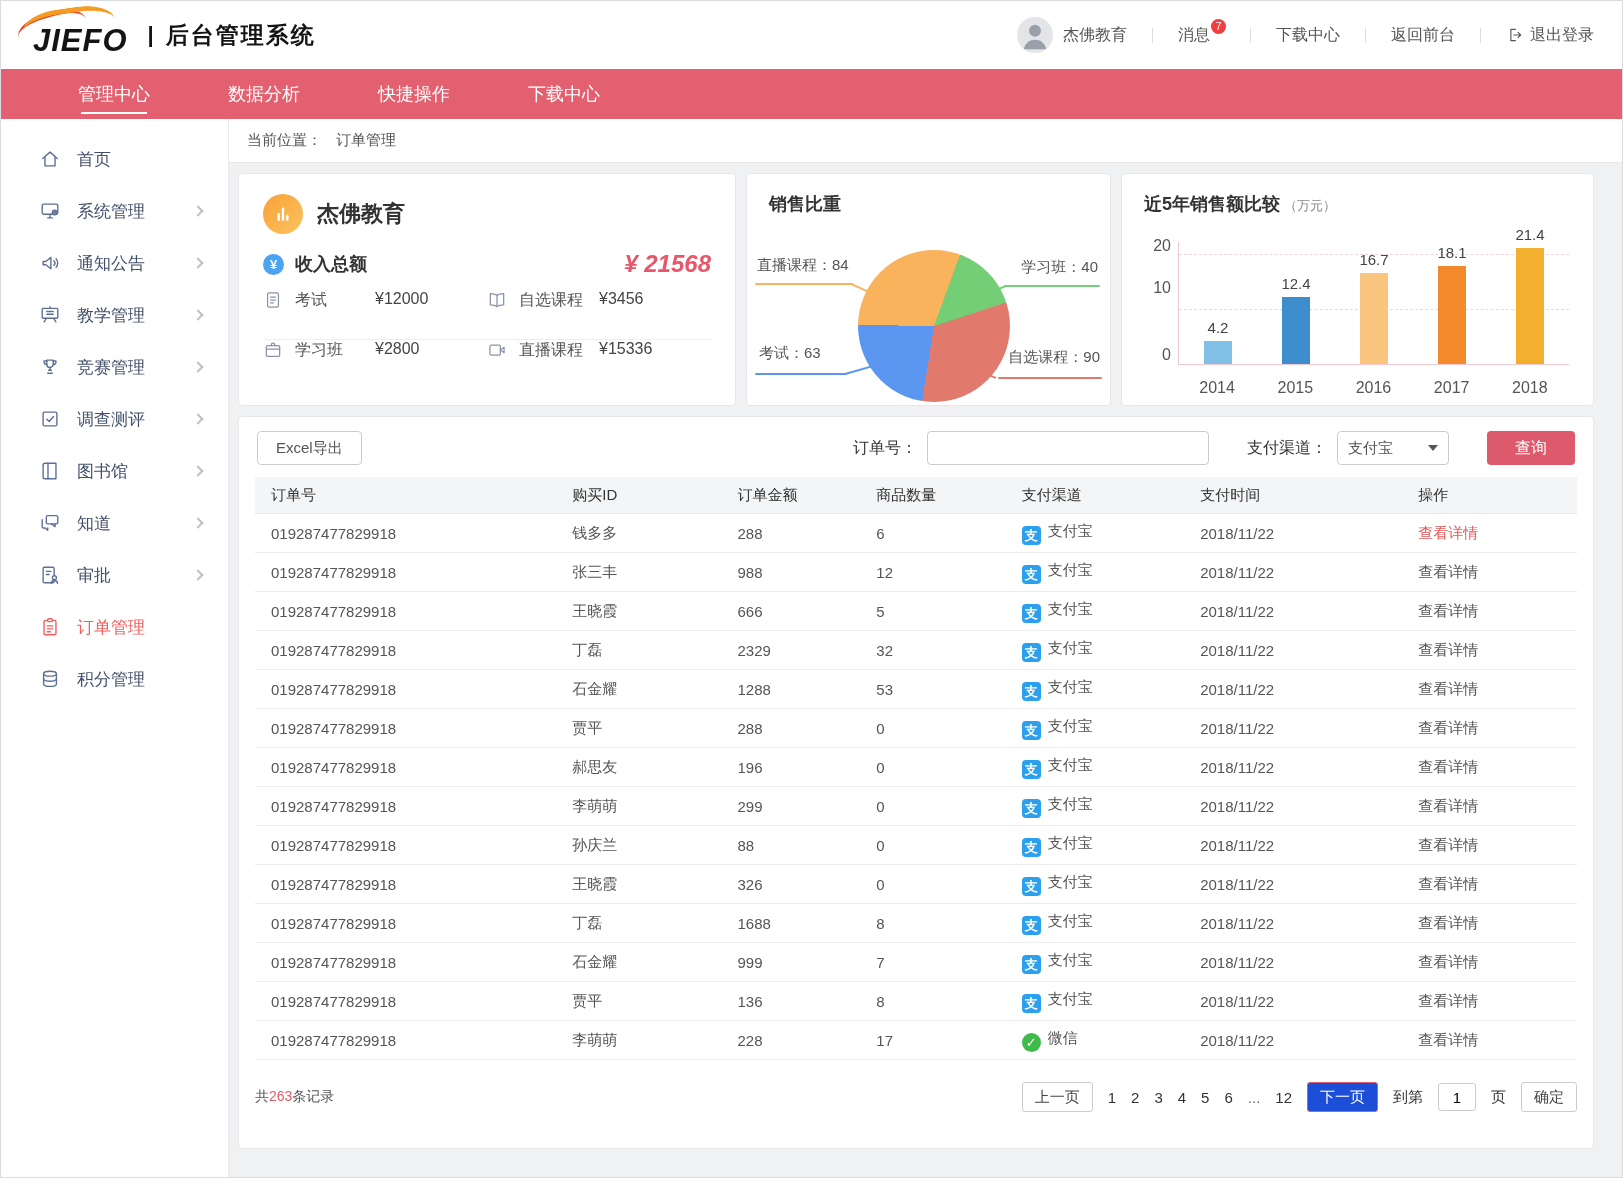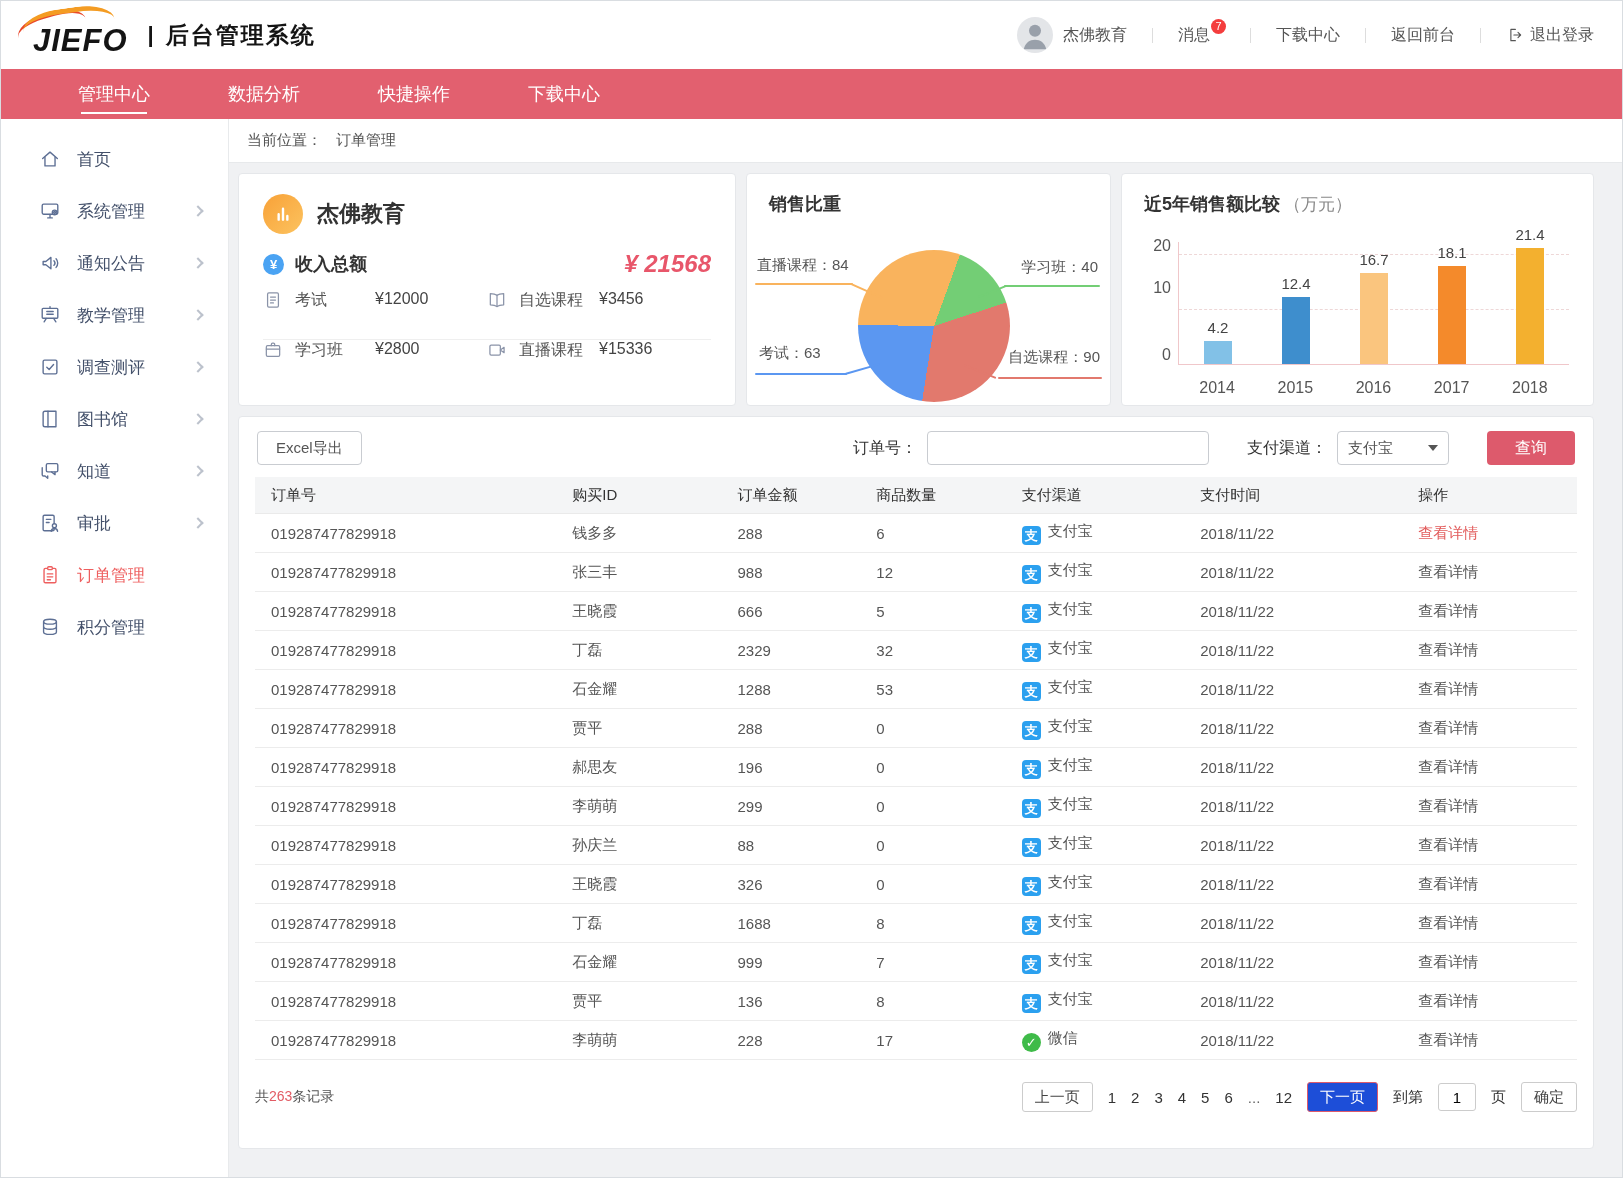--- a/index.html
+++ b/index.html
@@ -55,21 +55,21 @@
   .total-label { font-size:18px; font-weight:bold; color:#333; }
   .total-value { margin-left:auto; color:#e8566a; font-size:24px; font-weight:bold; font-style:italic; }
   .ic-grid { display:grid; grid-template-columns:1fr 1fr; margin-top:10px; }
   .ic-cell { display:flex; align-items:flex-start; height:49px; font-size:16px; color:#555; }
   .ic-cell:nth-child(n+3) { border-top:1px solid #efefef; }
   .ic-cell .icon { width:20px; height:20px; color:#8a93a8; margin-right:12px; flex:none; }
   .ic-cell .icon svg { width:20px; height:20px; display:block; }
   .ic-cell .lbl { min-width:80px; }
   .ic-cell .val { color:#444; }
   .card-title { font-size:18px; font-weight:bold; color:#333; padding:18px 0 0 22px; }
-  .card-title .unit { font-weight:normal; font-size:17px; color:#888; margin-left:4px; }
+  .card-title .unit { font-weight:normal; font-size:13px; color:#888; margin-left:4px; }
   
   .pie-card { width:365px; height:233px; position:relative; overflow:hidden; }
   .pie { position:absolute; left:111px; top:76px; width:152px; height:152px; border-radius:50%; }
   .co { position:absolute; font-size:15px; color:#555; }
   .co .lh, .co .ld { position:absolute; height:2px; border-radius:1px; }
   .co-top-left { left:10px; top:82px; }
   .co-top-left .lh { left:-2px; top:27px; width:98px; }
   .co-top-left .ld { left:94px; top:27px; width:34px; transform:rotate(24deg); transform-origin:left center; }
   .co-top-right { right:12px; top:84px; text-align:right; }
   .co-top-right .lh { right:-2px; top:27px; width:96px; }
@@ -204,20 +204,31 @@
         <i class="chev"></i>
       </div>
       <div class="side-item">
         <span class="icon">
           <svg viewBox="0 0 24 24" fill="none" stroke="currentColor" stroke-width="1.5" stroke-linecap="round" stroke-linejoin="round">
             <rect x="3.5" y="4.8" width="17" height="10.7" rx="1"></rect>
             <path d="M8.5 8.2h7M8.5 11.2h7M8 15.8l-2.4 3.7M16 15.8l2.4 3.7M12 2.8v2"></path>
           </svg>
         </span>
         <span>教学管理</span>
+        <i class="chev"></i>
+      </div>
+      <div class="side-item">
+        <span class="icon">
+          <svg viewBox="0 0 24 24" fill="none" stroke="currentColor" stroke-width="1.5" stroke-linecap="round" stroke-linejoin="round">
+            <path d="M8.5 4.5h7v4.5a3.5 3.5 0 0 1-7 0z"></path>
+            <path d="M8.5 5.5h-3a3 3 0 0 0 3 3.8M15.5 5.5h3a3 3 0 0 1-3 3.8"></path>
+            <path d="M12 12.5v3M9.5 18.8h5M10.5 15.5h3"></path>
+          </svg>
+        </span>
+        <span>竞赛管理</span>
         <i class="chev"></i>
       </div>
       <div class="side-item">
         <span class="icon">
           <svg viewBox="0 0 24 24" fill="none" stroke="currentColor" stroke-width="1.5" stroke-linecap="round" stroke-linejoin="round">
             <rect x="4.5" y="4.5" width="15" height="15" rx="1.5"></rect>
             <path d="M8.5 12.2l2.6 2.6 4.8-5.6"></path>
           </svg>
         </span>
         <span>调查测评</span>

